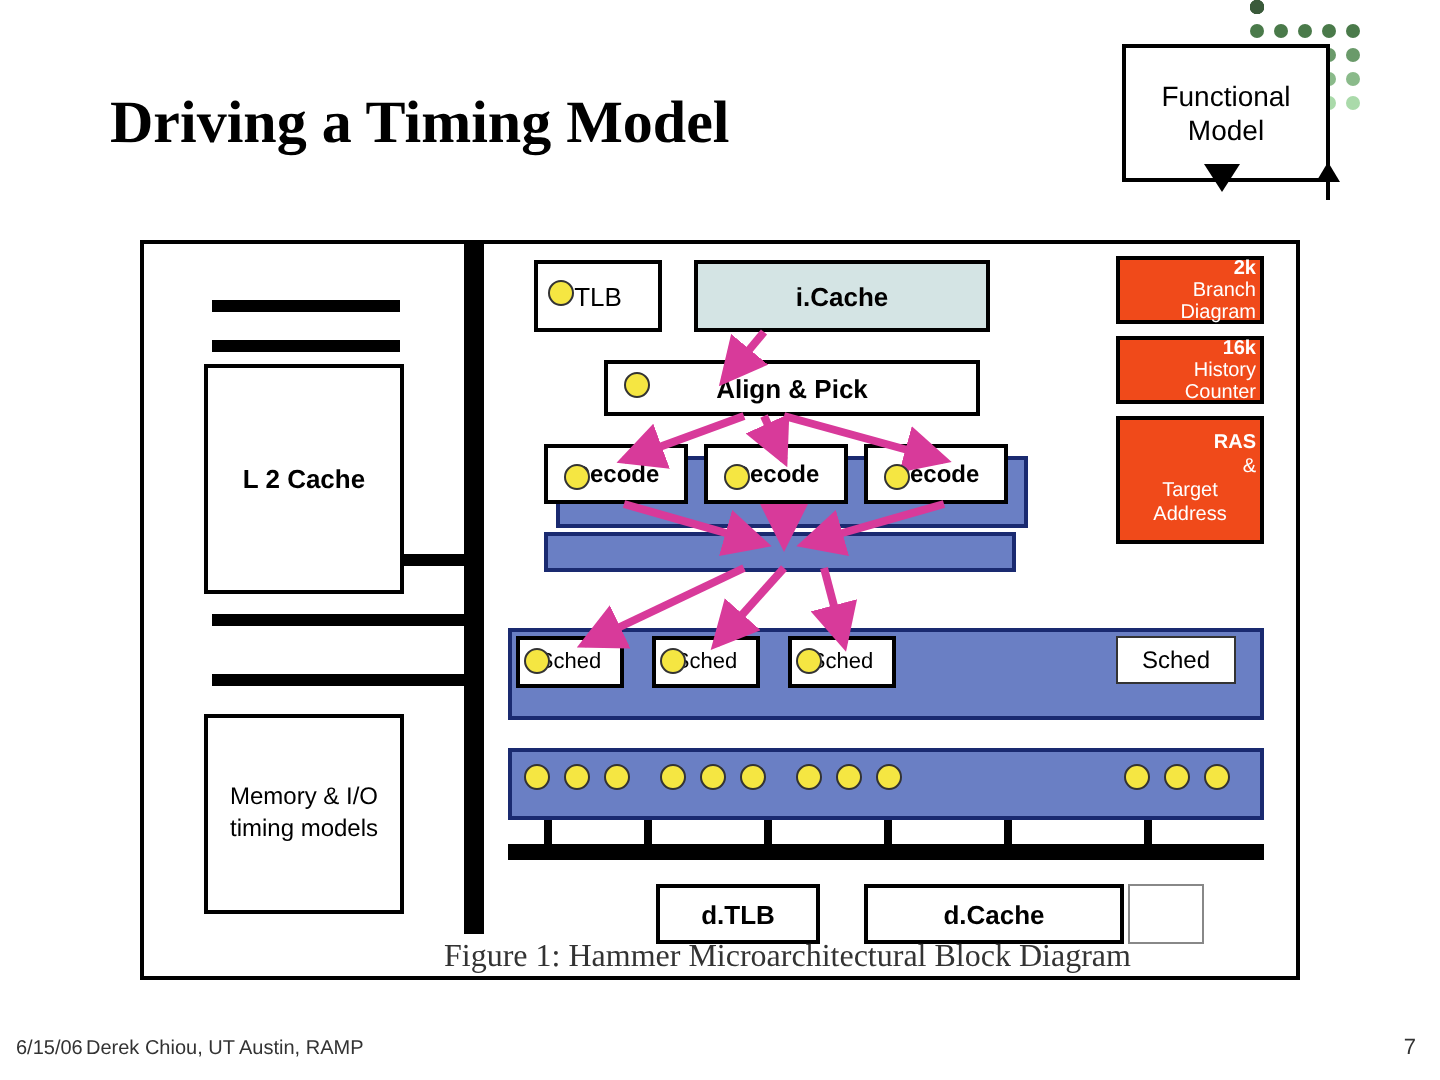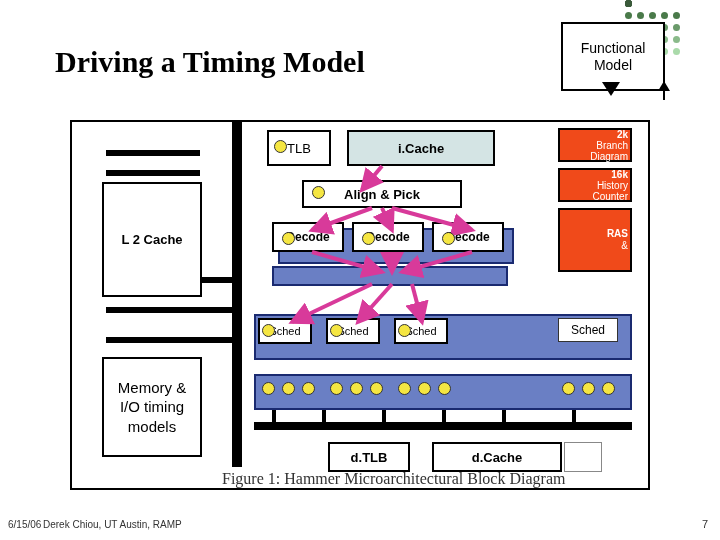--- a/index.html
+++ b/index.html
@@ -22,31 +22,31 @@
   .bus-main { left: 160px; top: 0; width: 10px; height: 345px; }
   .bus-h1 { left: 34px; top: 28px; width: 94px; height: 6px; }
   .bus-h2 { left: 34px; top: 48px; width: 94px; height: 6px; }
   .bus-h3 { left: 34px; top: 155px; width: 126px; height: 6px; }
   .bus-h4 { left: 34px; top: 185px; width: 126px; height: 6px; }
   .bus-h5 { left: 34px; top: 215px; width: 126px; height: 6px; }
 
   .box { position: absolute; border: 2px solid #000; background: #fff; display: flex; align-items: center; justify-content: center; text-align: center; font-size: 13px; }
 
   .l2 { left: 30px; top: 60px; width: 100px; height: 115px; font-weight: bold; }
-  .mem { left: 30px; top: 235px; width: 100px; height: 100px; font-size: 15px; line-height: 1.3; padding: 4px; }
+  .mem { left: 30px; top: 235px; width: 100px; height: 100px; font-size: 12px; line-height: 1.3; padding: 4px; }
 
   .tlb { left: 195px; top: 8px; width: 64px; height: 36px; }
   .icache { left: 275px; top: 8px; width: 148px; height: 36px; background: #d4e4e4; font-weight: bold; }
 
   .pred-box { position: absolute; border: 2px solid #000; background: #f04a1a; color: #fff; font-size: 10px; text-align: center; display: flex; flex-direction: column; align-items: flex-end; justify-content: center; padding: 2px; }
   .pred1 { right: 16px; top: 6px; width: 74px; height: 34px; }
   .pred2 { right: 16px; top: 46px; width: 74px; height: 34px; }
   .pred3 { right: 16px; top: 86px; width: 74px; height: 64px; line-height: 1.2; }
 
-  .align { left: 230px; top: 58px; width: 160px; height: 28px; font-weight: bold; }
+  .align { left: 230px; top: 58px; width: 188px; height: 28px; font-weight: bold; }
 
   .decode-row { position: absolute; left: 200px; top: 100px; width: 236px; height: 40px; }
   .decode-back { position: absolute; left: 6px; top: 6px; width: 236px; height: 36px; background: #6a7fc4; border: 2px solid #1a2a70; }
   .decode { width: 72px; height: 30px; font-weight: bold; font-size: 12px; }
   .d1 { left: 0; top: 0; } .d2 { left: 80px; top: 0; } .d3 { left: 160px; top: 0; }
 
   .pack-row { position: absolute; left: 200px; top: 144px; width: 236px; height: 20px; background: #6a7fc4; border: 2px solid #1a2a70; }
 
   .sched-wide { position: absolute; left: 182px; top: 192px; width: 378px; height: 46px; background: #6a7fc4; border: 2px solid #1a2a70; }
   .sched { width: 54px; height: 26px; font-size: 11px; }
@@ -150,20 +150,21 @@
       <span>Diagram</span>
     </div>
     <div class="pred-box pred2">
       <b>16k</b>
       <span>History</span>
       <span>Counter</span>
     </div>
     <div class="pred-box pred3">
       <b>RAS</b>
       <span>&amp;</span>
+      <span>Target Address</span>
     </div>
 
     <div class="box align">
         <span>Align &amp; Pick</span>
       </div>
 
     <div class="decode-row">
       <div class="decode-back"></div>
       <div class="box decode d1">
           <span>Decode</span>

